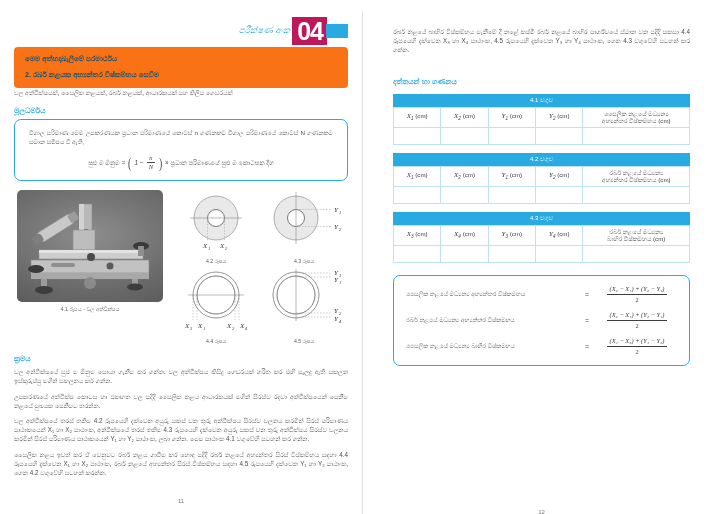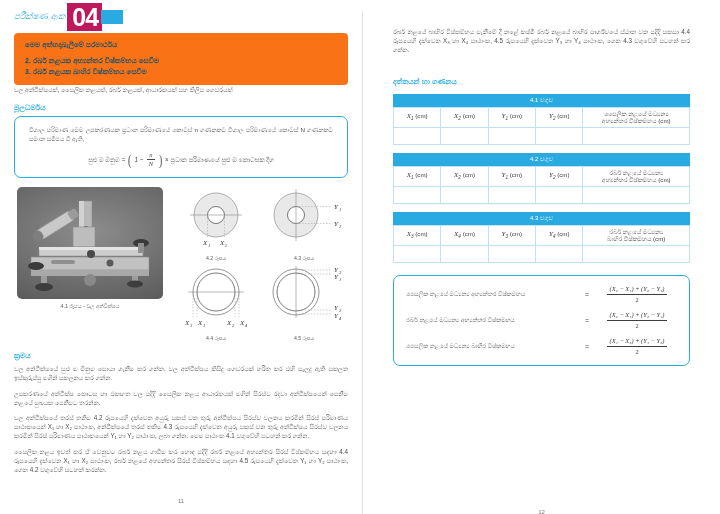--- a/index.html
+++ b/index.html
@@ -23,21 +23,22 @@
   }
   .page-left  { width: 362px; padding: 0 14px; }
   .page-right { width: 358px; padding: 0 30px; border-left: 1px solid #e2e2e2; margin-top: 11px; }
 
   
   .exp-header {
     position: relative;
     height: 30px;
     display: flex;
     align-items: center;
-    margin-top: 2px;
+    justify-content: flex-end;
+    margin-top: 16px;
   }
   .exp-label {
     font-size: 8.5px;
     color: #1a9fd8;
     font-style: italic;
     letter-spacing: .2px;
     margin-right: 2px;
     padding-bottom: 2px;
   }
   .exp-number-wrap {
@@ -270,21 +271,20 @@
       <span class="exp-number-wrap">
         <span class="exp-number">04</span>
         <span class="exp-tail"></span>
       </span>
     </div>
 
     <div class="objectives">
       <div class="objectives-title">මෙම අත්හදාබැලීමේ පරමාර්ථය</div>
       <ul class="objectives-list">
         <li>2. රබර් නළයක අභ්‍යන්තර විෂ්කම්භය සෙවීම</li>
-        <li>3. රබර් නළයක බාහිර විෂ්කම්භය සෙවීම</li>
       </ul>
     </div>
 
     <p class="body-text">චල අන්වීක්ෂයක්, සෛලික නළයක්, රබර් නළයක්, ආධාරකයක් සහ කිලිප ගෙඩරයක්</p>
 
     <div class="sec-head">මූලධර්මය</div>
     <div class="principle-box">
       <p class="principle-text">විශාල පරිමාණ මෙම උපකරණයක ප්‍රධාන පරිමාණයේ කොටස් n ගණනකට විශාල පරිමාණයේ කොටස් N ගණනකට සමාන සමීපය වී ඇති,</p>
       <div class="principle-formula">
         <span>සුළු ම මිනුම</span>

